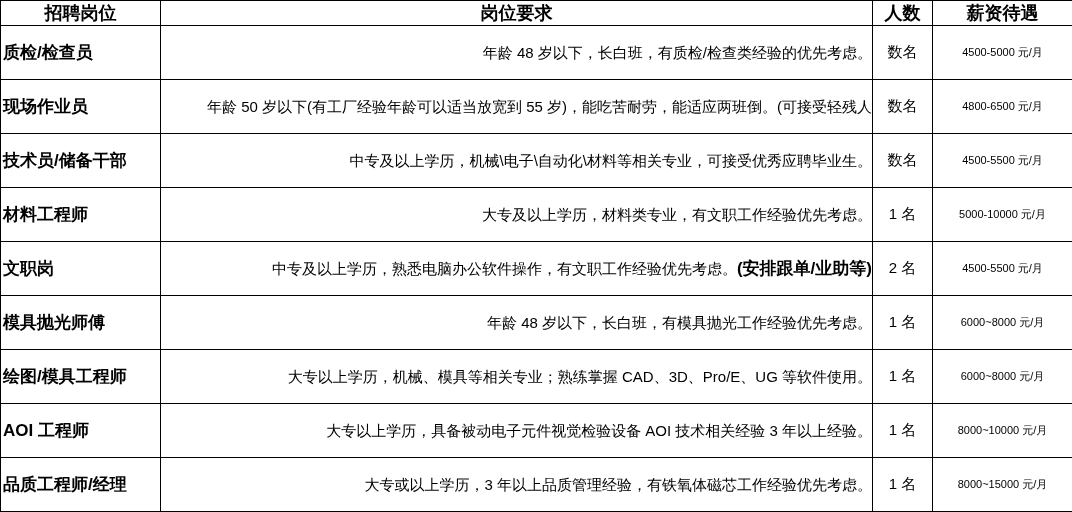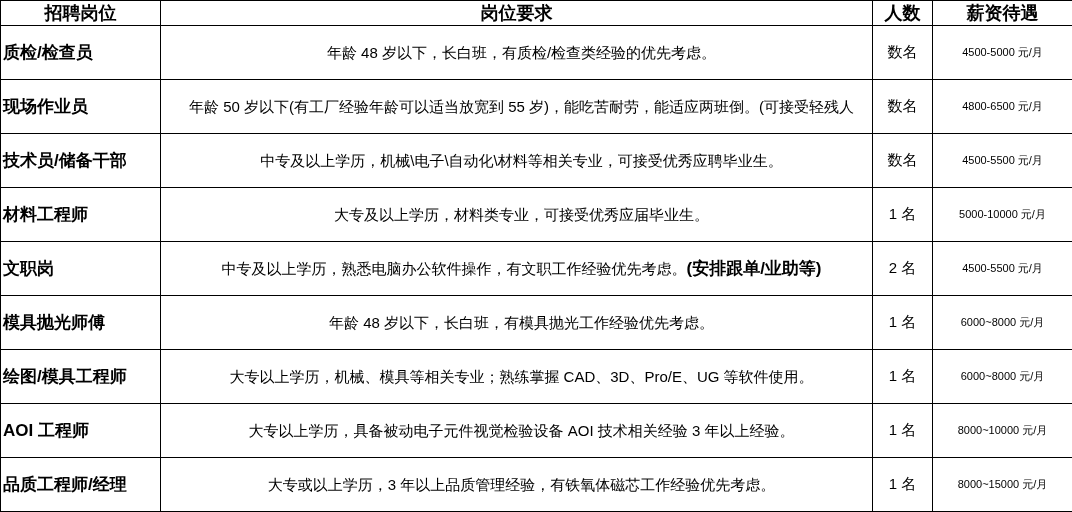--- a/index.html
+++ b/index.html
@@ -34,21 +34,21 @@
     text-align: center;
   }
   td.pos {
     font-size: 17px;
     font-weight: bold;
     text-align: left;
     padding: 0 2px;
   }
   td.req {
     font-size: 15px;
-    text-align: center;
+    text-align: right;
     padding: 0 0 0 10px;
   }
   td.req .req-bold {
     font-weight: bold;
     font-size: 17px;
   }
   td.num {
     font-size: 15px;
     text-align: center;
   }
@@ -89,21 +89,21 @@
       <td class="sal">4800-6500 元/月</td>
     </tr>
     <tr>
       <td class="pos">技术员/储备干部</td>
       <td class="req"><span>中专及以上学历，机械\电子\自动化\材料等相关专业，可接受优秀应聘毕业生。</span><span class="req-bold"></span></td>
       <td class="num">数名</td>
       <td class="sal">4500-5500 元/月</td>
     </tr>
     <tr>
       <td class="pos">材料工程师</td>
-      <td class="req"><span>大专及以上学历，材料类专业，可接受优秀应届毕业生。</span><span class="req-bold"></span></td>
+      <td class="req"><span>大专及以上学历，材料类专业，有文职工作经验优先考虑。</span><span class="req-bold"></span></td>
       <td class="num">1 名</td>
       <td class="sal">5000-10000 元/月</td>
     </tr>
     <tr>
       <td class="pos">文职岗</td>
       <td class="req"><span>中专及以上学历，熟悉电脑办公软件操作，有文职工作经验优先考虑。</span><span class="req-bold">(安排跟单/业助等)</span></td>
       <td class="num">2 名</td>
       <td class="sal">4500-5500 元/月</td>
     </tr>
     <tr>

